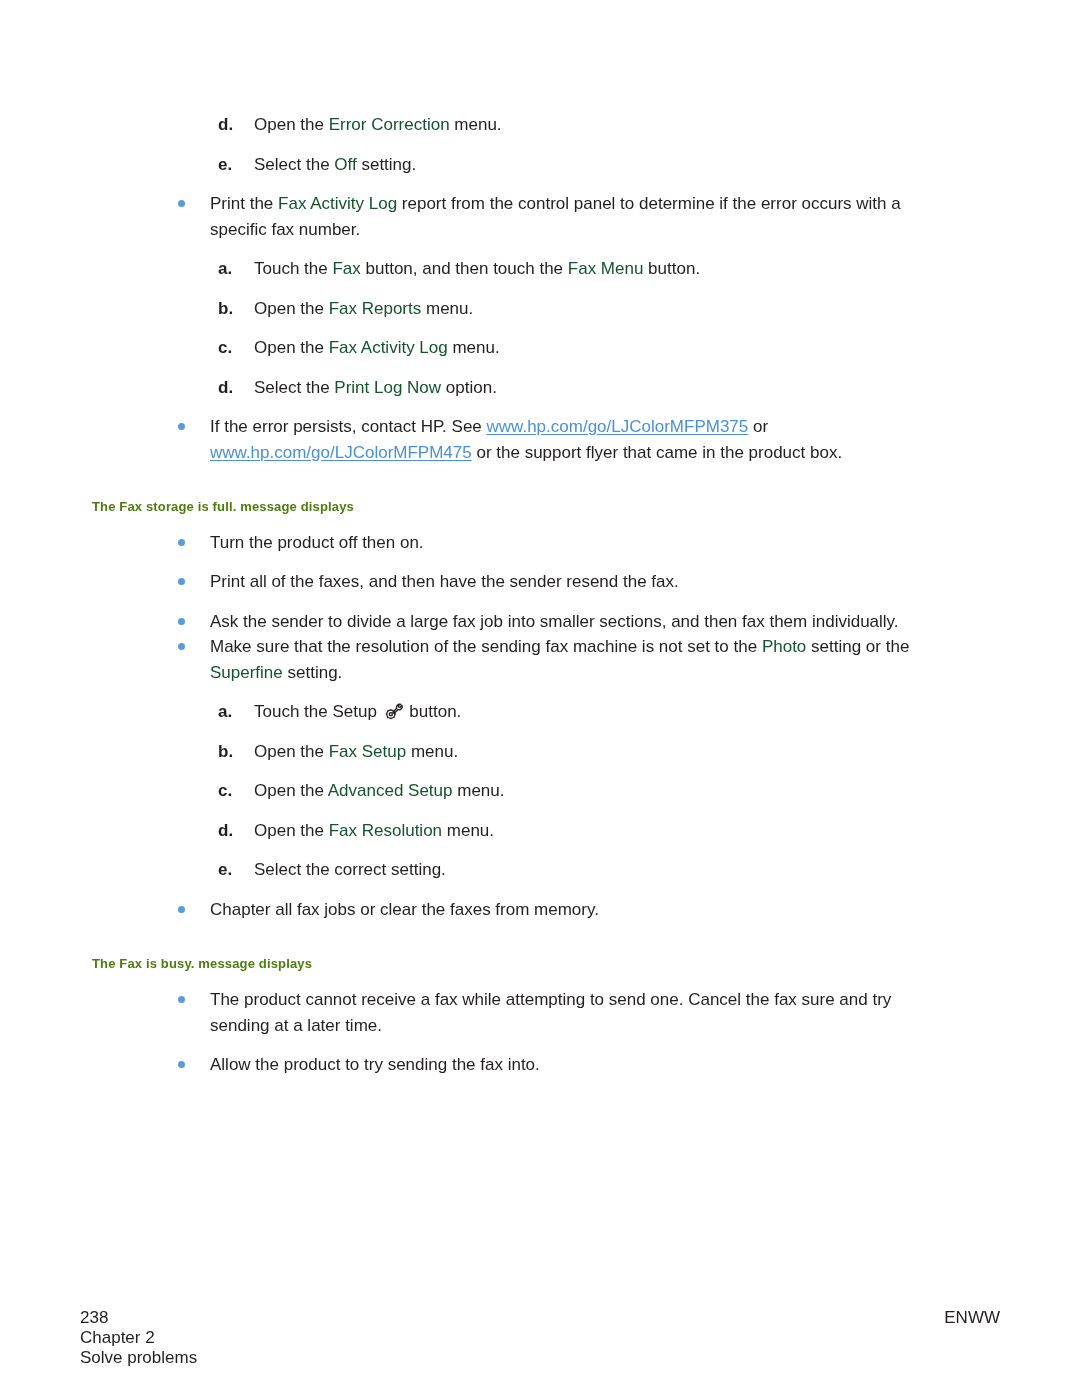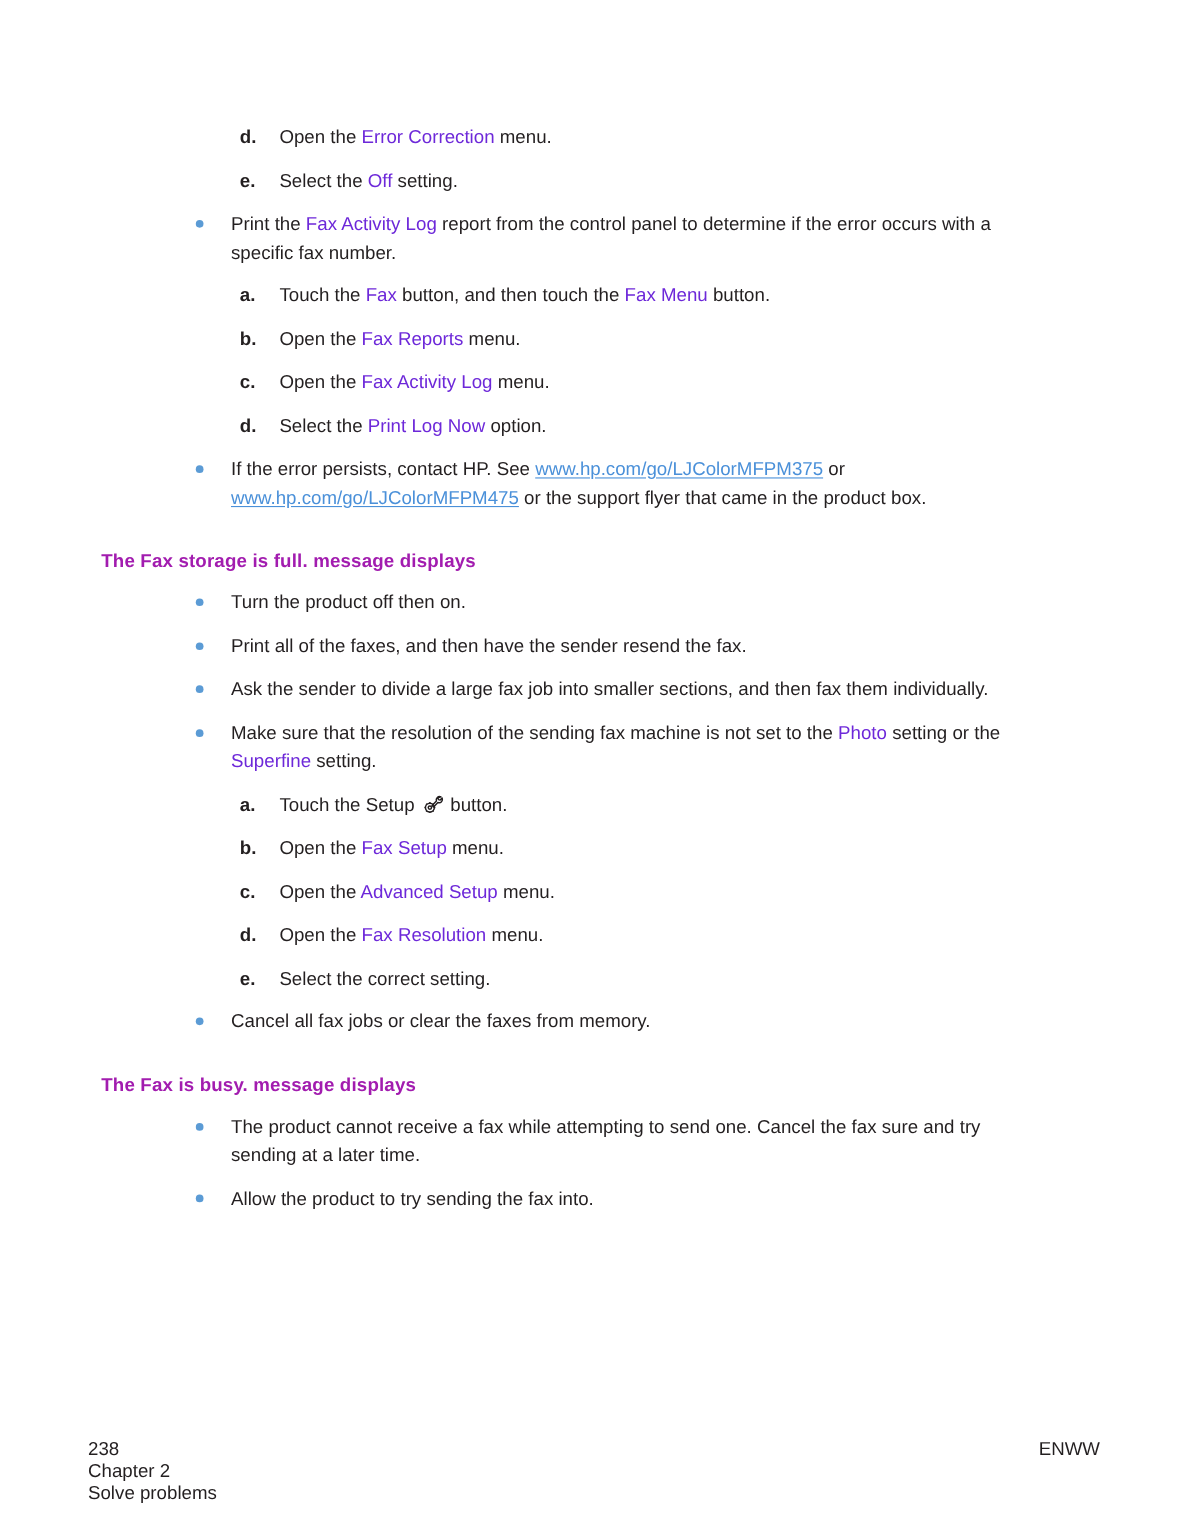--- a/index.html
+++ b/index.html
@@ -26,23 +26,23 @@
 
   .content {
     position: absolute;
     left: 92px;
     top: 98px;
     width: 860px;
   }
 
   
   h2.section-heading {
-    font-size: 17px;
+    font-size: 13px;
     font-weight: 700;
-    color: #a21caf;
+    color: #4d7c0f;
     margin: 0;
     padding: 0;
     letter-spacing: 0.15px;
     line-height: 1.3;
   }
 
   .row {
     position: relative;
     font-size: 17px;
     line-height: 25.5px;
@@ -74,21 +74,21 @@
     position: absolute;
     left: 126px;
     top: 0;
     font-weight: 700;
     font-size: 17px;
     color: #231f20;
     letter-spacing: 0;
   }
 
   .ui {
-    color: #6d28d9;
+    color: #14532d;
   }
 
   a.weblink {
     color: #4a90d9;
     text-decoration: underline;
     text-underline-offset: 2px;
   }
 
   
   .setup-icon {
@@ -131,36 +131,36 @@
       <div class="row bullet-row" style="margin-top: 14px;"><span class="marker"></span><span><span>Print the </span><span class="ui">Fax Activity Log</span><span> report from the control panel to determine if the error occurs with a specific fax number.</span></span></div>
       <div class="row alpha-row" style="margin-top: 14px;"><span class="marker">a.</span><span><span>Touch the </span><span class="ui">Fax</span><span> button, and then touch the </span><span class="ui">Fax Menu</span><span> button.</span></span></div>
       <div class="row alpha-row" style="margin-top: 14px;"><span class="marker">b.</span><span><span>Open the </span><span class="ui">Fax Reports</span><span> menu.</span></span></div>
       <div class="row alpha-row" style="margin-top: 14px;"><span class="marker">c.</span><span><span>Open the </span><span class="ui">Fax Activity Log</span><span> menu.</span></span></div>
       <div class="row alpha-row" style="margin-top: 14px;"><span class="marker">d.</span><span><span>Select the </span><span class="ui">Print Log Now</span><span> option.</span></span></div>
       <div class="row bullet-row" style="margin-top: 14px;"><span class="marker"></span><span><span>If the error persists, contact HP. See </span><a class="weblink" href="#">www.hp.com/go/LJColorMFPM375</a><span> or </span><a class="weblink" href="#">www.hp.com/go/LJColorMFPM475</a><span> or the support flyer that came in the product box.</span></span></div>
       <h2 class="section-heading" style="margin-top: 34px; margin-bottom: 10px;">The Fax storage is full. message displays</h2>
       <div class="row bullet-row" style="margin-top: 14px;"><span class="marker"></span><span><span>Turn the product off then on.</span></span></div>
       <div class="row bullet-row" style="margin-top: 14px;"><span class="marker"></span><span><span>Print all of the faxes, and then have the sender resend the fax.</span></span></div>
       <div class="row bullet-row" style="margin-top: 14px;"><span class="marker"></span><span><span>Ask the sender to divide a large fax job into smaller sections, and then fax them individually.</span></span></div>
-      <div class="row bullet-row" style="margin-top: 14px;"><span class="marker"></span><span><span>Make sure that the resolution of the sending fax machine is not set to the </span><span class="ui">Photo</span><span> setting or the </span><span class="ui">Superfine</span><span> setting.</span></span></div>
+      <div class="row bullet-row" style=""><span class="marker"></span><span><span>Make sure that the resolution of the sending fax machine is not set to the </span><span class="ui">Photo</span><span> setting or the </span><span class="ui">Superfine</span><span> setting.</span></span></div>
       <div class="row alpha-row" style="margin-top: 14px;"><span class="marker">a.</span><span><span>Touch the Setup </span><span class="setup-icon"><svg viewBox="0 0 24 24" width="19" height="19" aria-hidden="true">
               <g fill="none" stroke="#231f20" stroke-width="1.7">
                 <circle cx="8.6" cy="15.4" r="5.1"></circle>
                 <circle cx="8.6" cy="15.4" r="1.9"></circle>
                 <path d="M8.6 9.1v1.3M8.6 20.4v1.3M2.3 15.4h1.3M13.6 15.4h1.3M4.2 11.0l.9.9M12.1 18.9l.9.9M13.0 11.0l-.9.9M5.1 18.9l-.9.9"></path>
               </g>
               <g fill="none" stroke="#231f20" stroke-width="1.7" stroke-linecap="round" stroke-linejoin="round">
                 <path d="M21.3 3.0a3.9 3.9 0 0 0-5.2 4.9l-5.0 5.0 1.7 1.7 5.0-5.0a3.9 3.9 0 0 0 4.9-5.2l-2.3 2.3-2.0-.5-.5-2.0z"></path>
               </g>
             </svg></span><span> button.</span></span></div>
       <div class="row alpha-row" style="margin-top: 14px;"><span class="marker">b.</span><span><span>Open the </span><span class="ui">Fax Setup</span><span> menu.</span></span></div>
       <div class="row alpha-row" style="margin-top: 14px;"><span class="marker">c.</span><span><span>Open the </span><span class="ui">Advanced Setup</span><span> menu.</span></span></div>
       <div class="row alpha-row" style="margin-top: 14px;"><span class="marker">d.</span><span><span>Open the </span><span class="ui">Fax Resolution</span><span> menu.</span></span></div>
       <div class="row alpha-row" style="margin-top: 14px;"><span class="marker">e.</span><span><span>Select the correct setting.</span></span></div>
-      <div class="row bullet-row" style="margin-top: 14px;"><span class="marker"></span><span><span>Cancel all fax jobs or clear the faxes from memory.</span></span></div>
+      <div class="row bullet-row" style="margin-top: 14px;"><span class="marker"></span><span><span>Chapter all fax jobs or clear the faxes from memory.</span></span></div>
       <h2 class="section-heading" style="margin-top: 34px; margin-bottom: 10px;">The Fax is busy. message displays</h2>
       <div class="row bullet-row" style="margin-top: 14px;"><span class="marker"></span><span><span>The product cannot receive a fax while attempting to send one. Cancel the fax sure and try sending at a later time.</span></span></div>
       <div class="row bullet-row" style="margin-top: 14px;"><span class="marker"></span><span><span>Allow the product to try sending the fax into.</span></span></div>
     </div>
 
   <div class="footer">
     <div class="footer-left">
       <span class="footer-pageno">238</span>
       <span class="footer-chapter">Chapter 2</span>
       <span class="footer-chapter-title">Solve problems</span>

